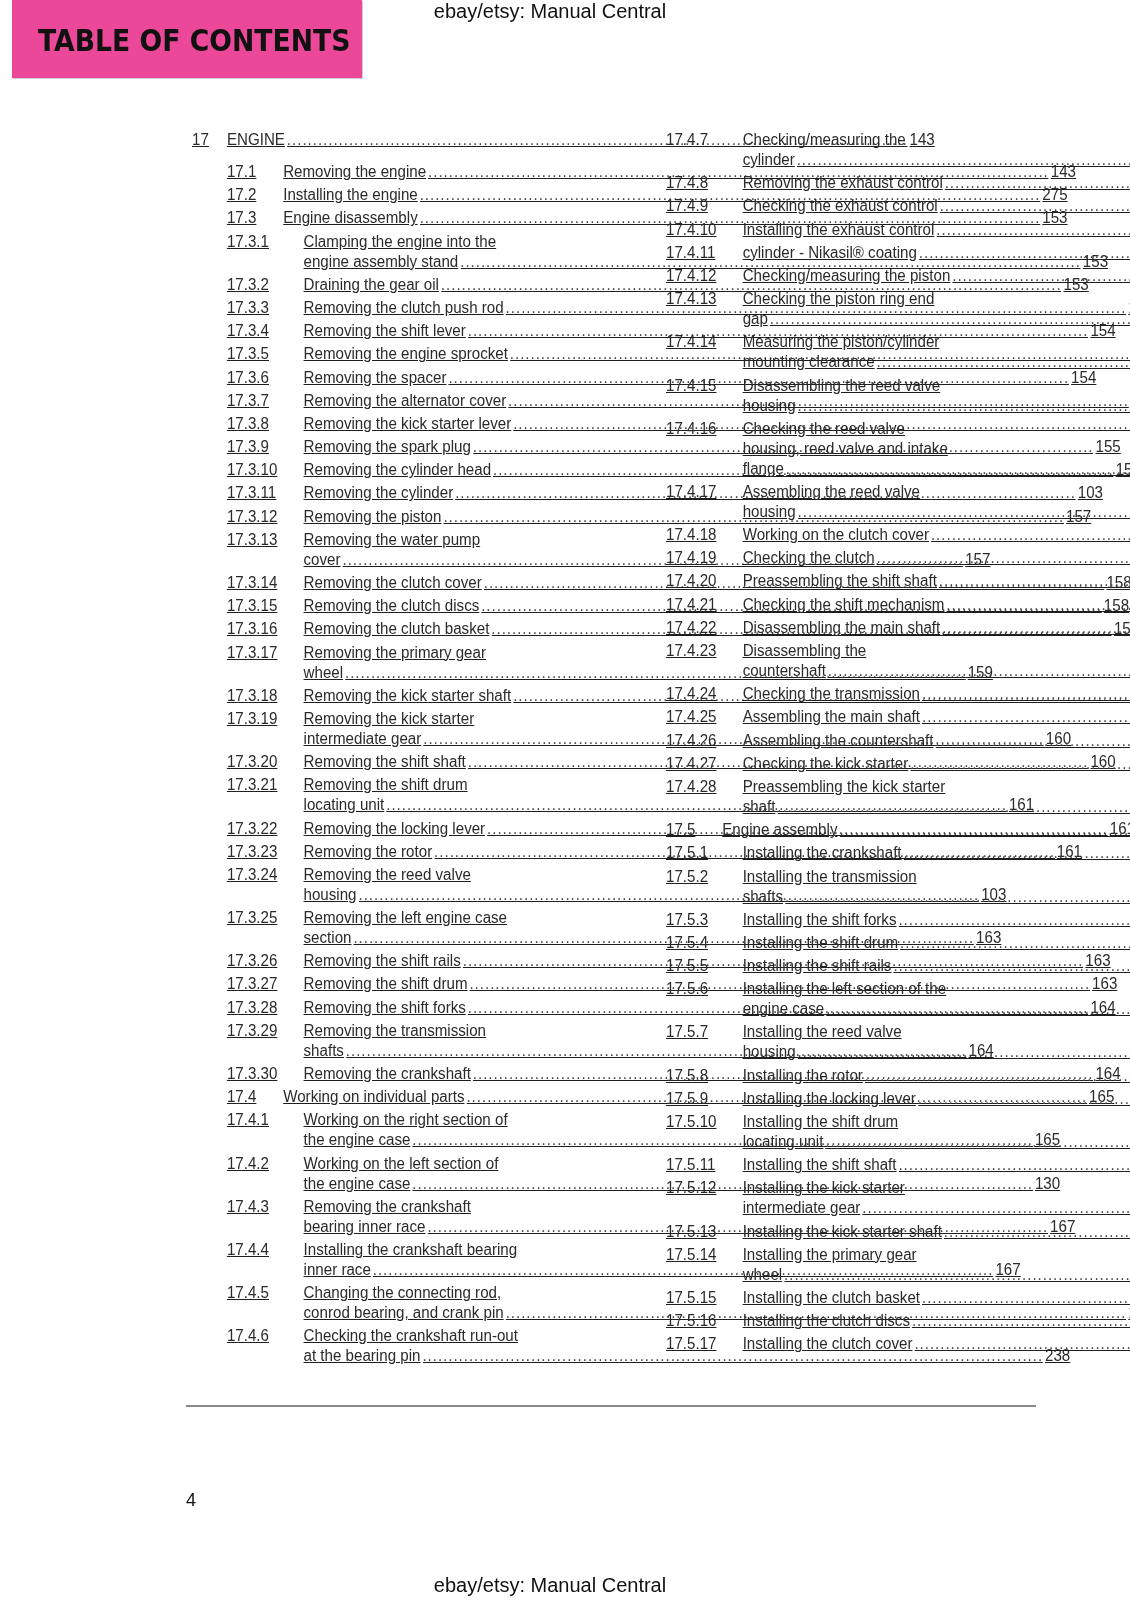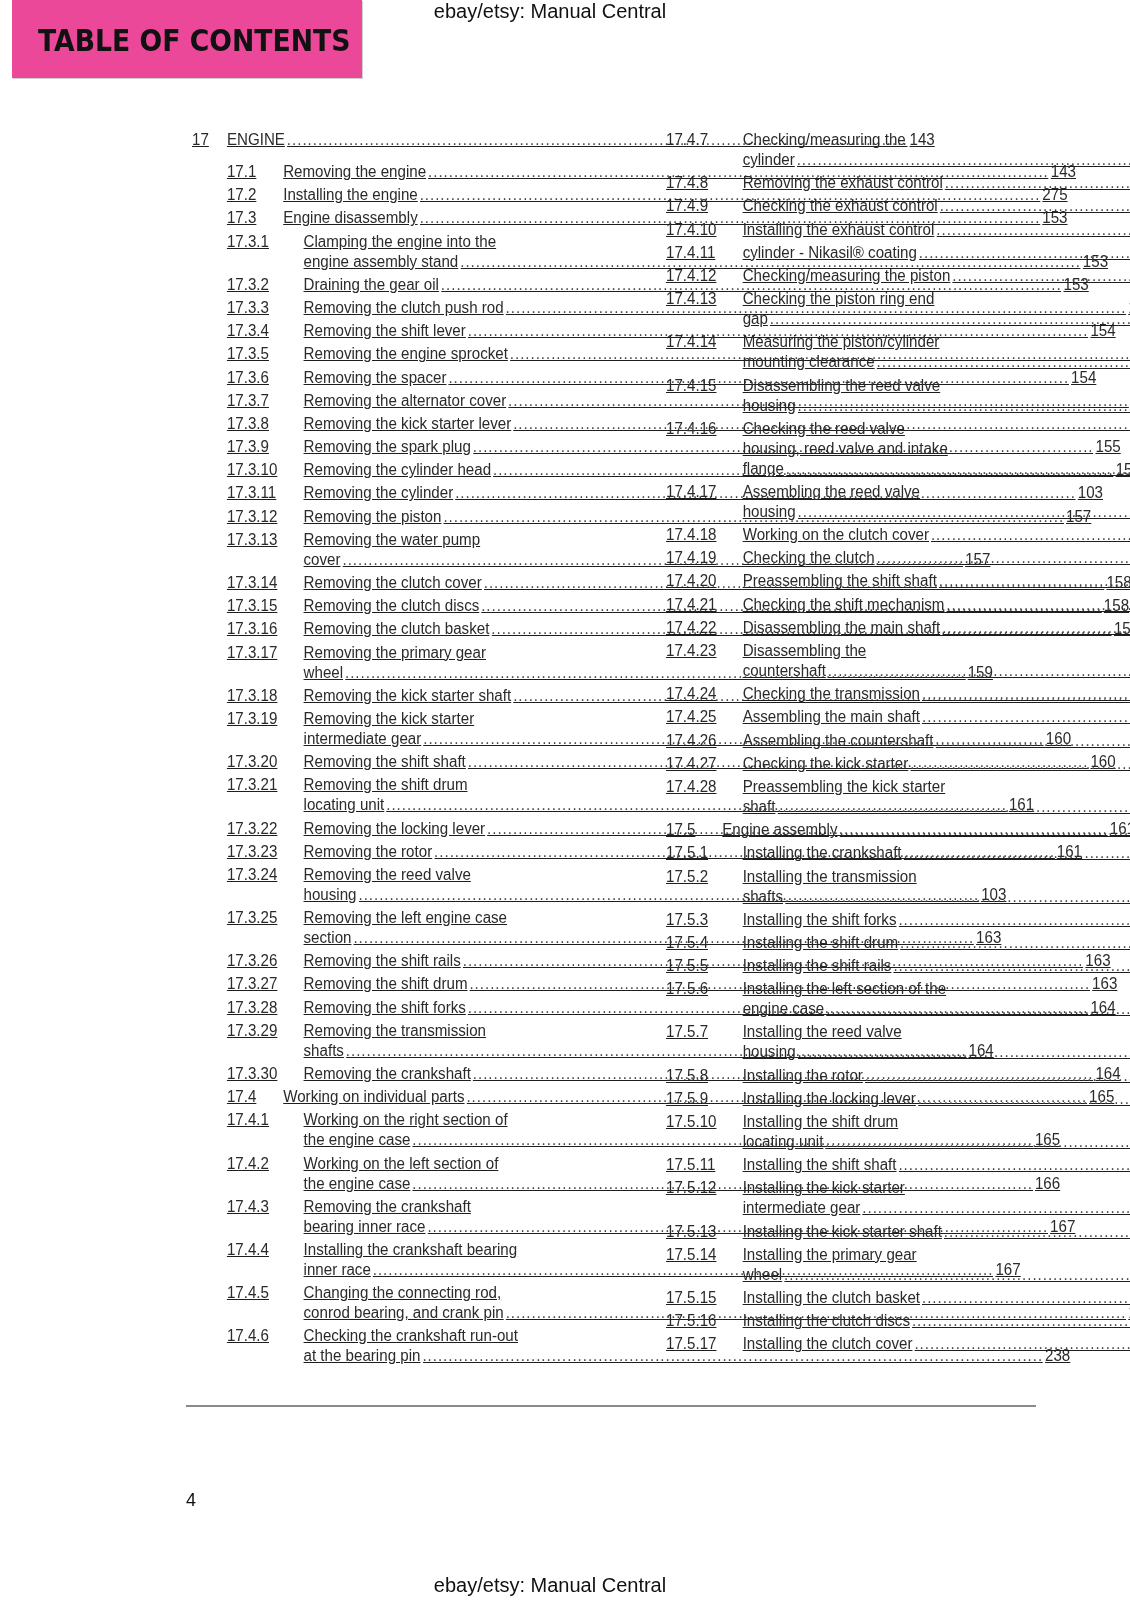--- a/index.html
+++ b/index.html
@@ -448,21 +448,21 @@
     </div>
     <div class="entry lvl3">
       <div class="num">17.4.2</div>
       <div class="body">
         <div class="line">
           <span class="text">Working on the left section of</span>
         </div>
         <div class="line">
           <span class="text">the engine case</span>
           <span class="dots"></span>
-          <span class="page">166</span>
+          <span class="page">130</span>
         </div>
       </div>
     </div>
     <div class="entry lvl3">
       <div class="num">17.4.3</div>
       <div class="body">
         <div class="line">
           <span class="text">Removing the crankshaft</span>
         </div>
         <div class="line">

